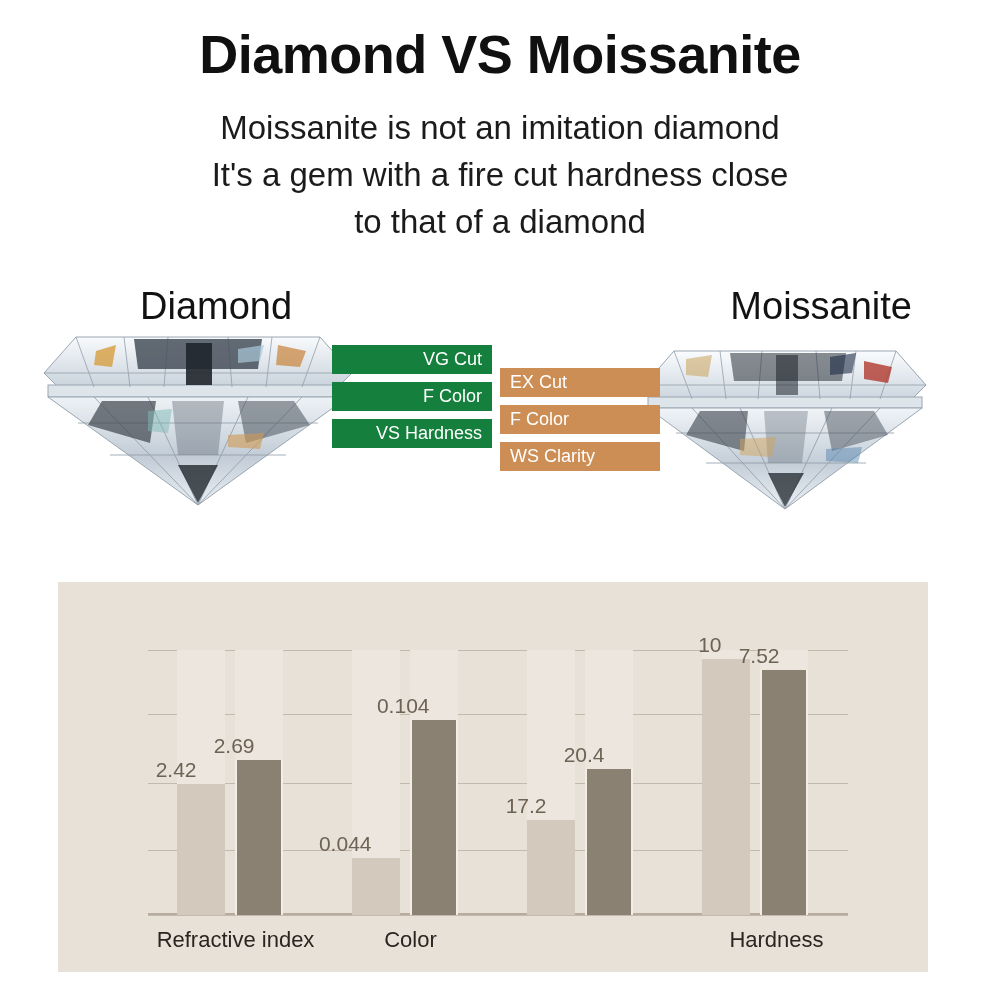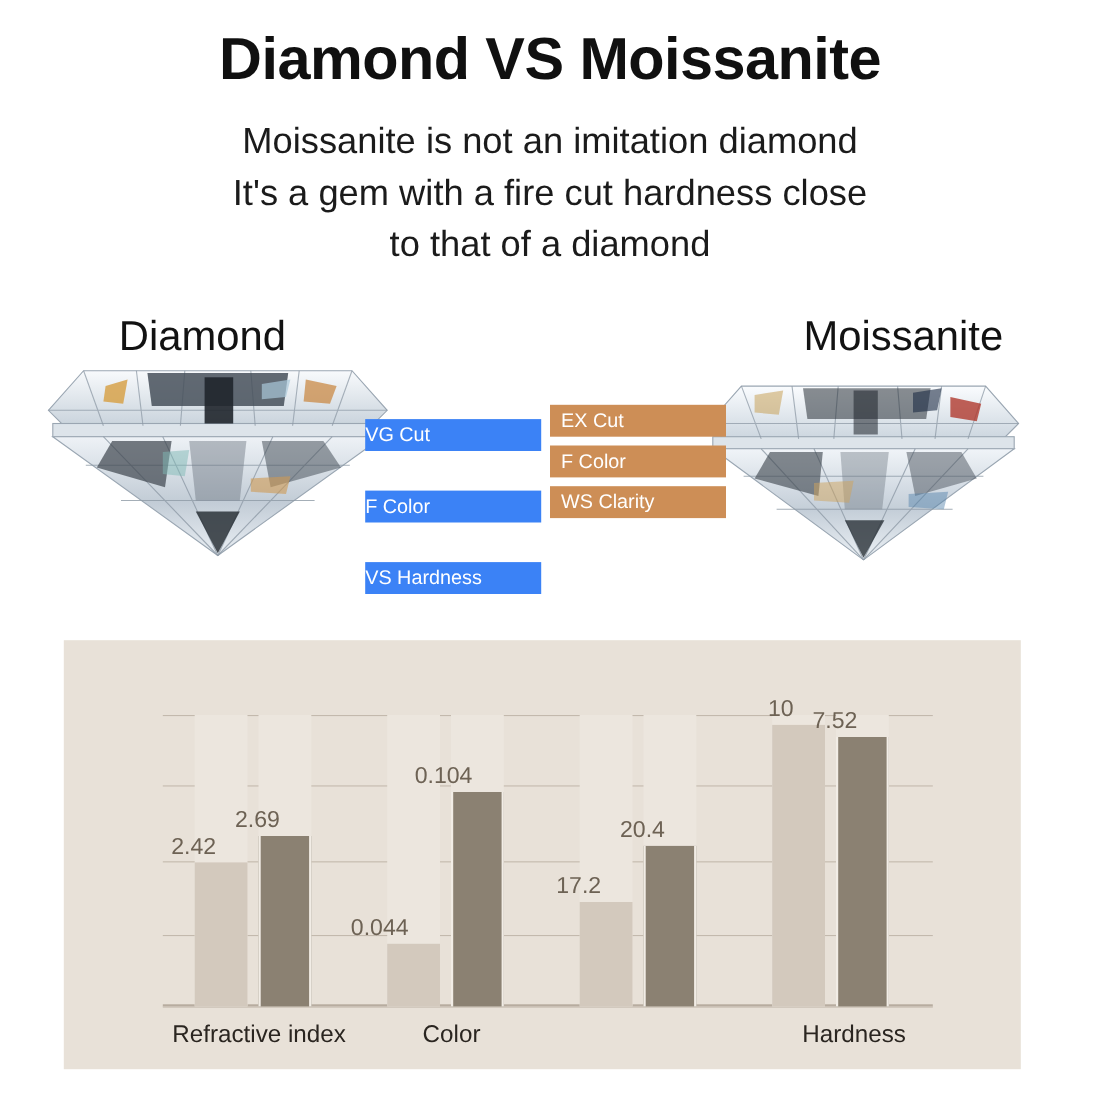--- a/index.html
+++ b/index.html
@@ -27,43 +27,43 @@
     line-height:1.42;
   }
   .subtitle div{white-space:nowrap;}
 
   
   .gem-section{position:absolute;left:0;top:285px;width:1000px;height:275px;}
 
   .gem-label{
     position:absolute;top:0;font-size:38px;font-weight:400;color:#121212;
     white-space:nowrap;
+    margin-left:32px;
   }
   .gem-label.left{left:108px;}
   .gem-label.right{right:88px;}
 
   
   .tags{position:absolute;left:0;top:60px;width:1000px;height:115px;}
   .tagcol{position:absolute;top:0;width:160px;}
   .tagcol.left{left:332px;}
   .tagcol.right{left:500px;margin-top:23px;}
 
   .tag{
     height:29px;line-height:29px;
     font-size:18px;color:#ffffff;
     box-sizing:border-box;
     margin-bottom:8px;
     white-space:nowrap;
     overflow:hidden;
   }
   .tagcol.left .tag{
-    background:#3b82f6;
-    text-align:left;
+    background:#15803d;
+    text-align:right;
     padding-right:10px;
-    margin-top:36px;
   }
   .tagcol.right .tag{
     background:#cd8e56;
     text-align:left;
     padding-left:10px;
   }
 
   
   .gem{position:absolute;}
   .gem.left{left:38px;top:30px;}

